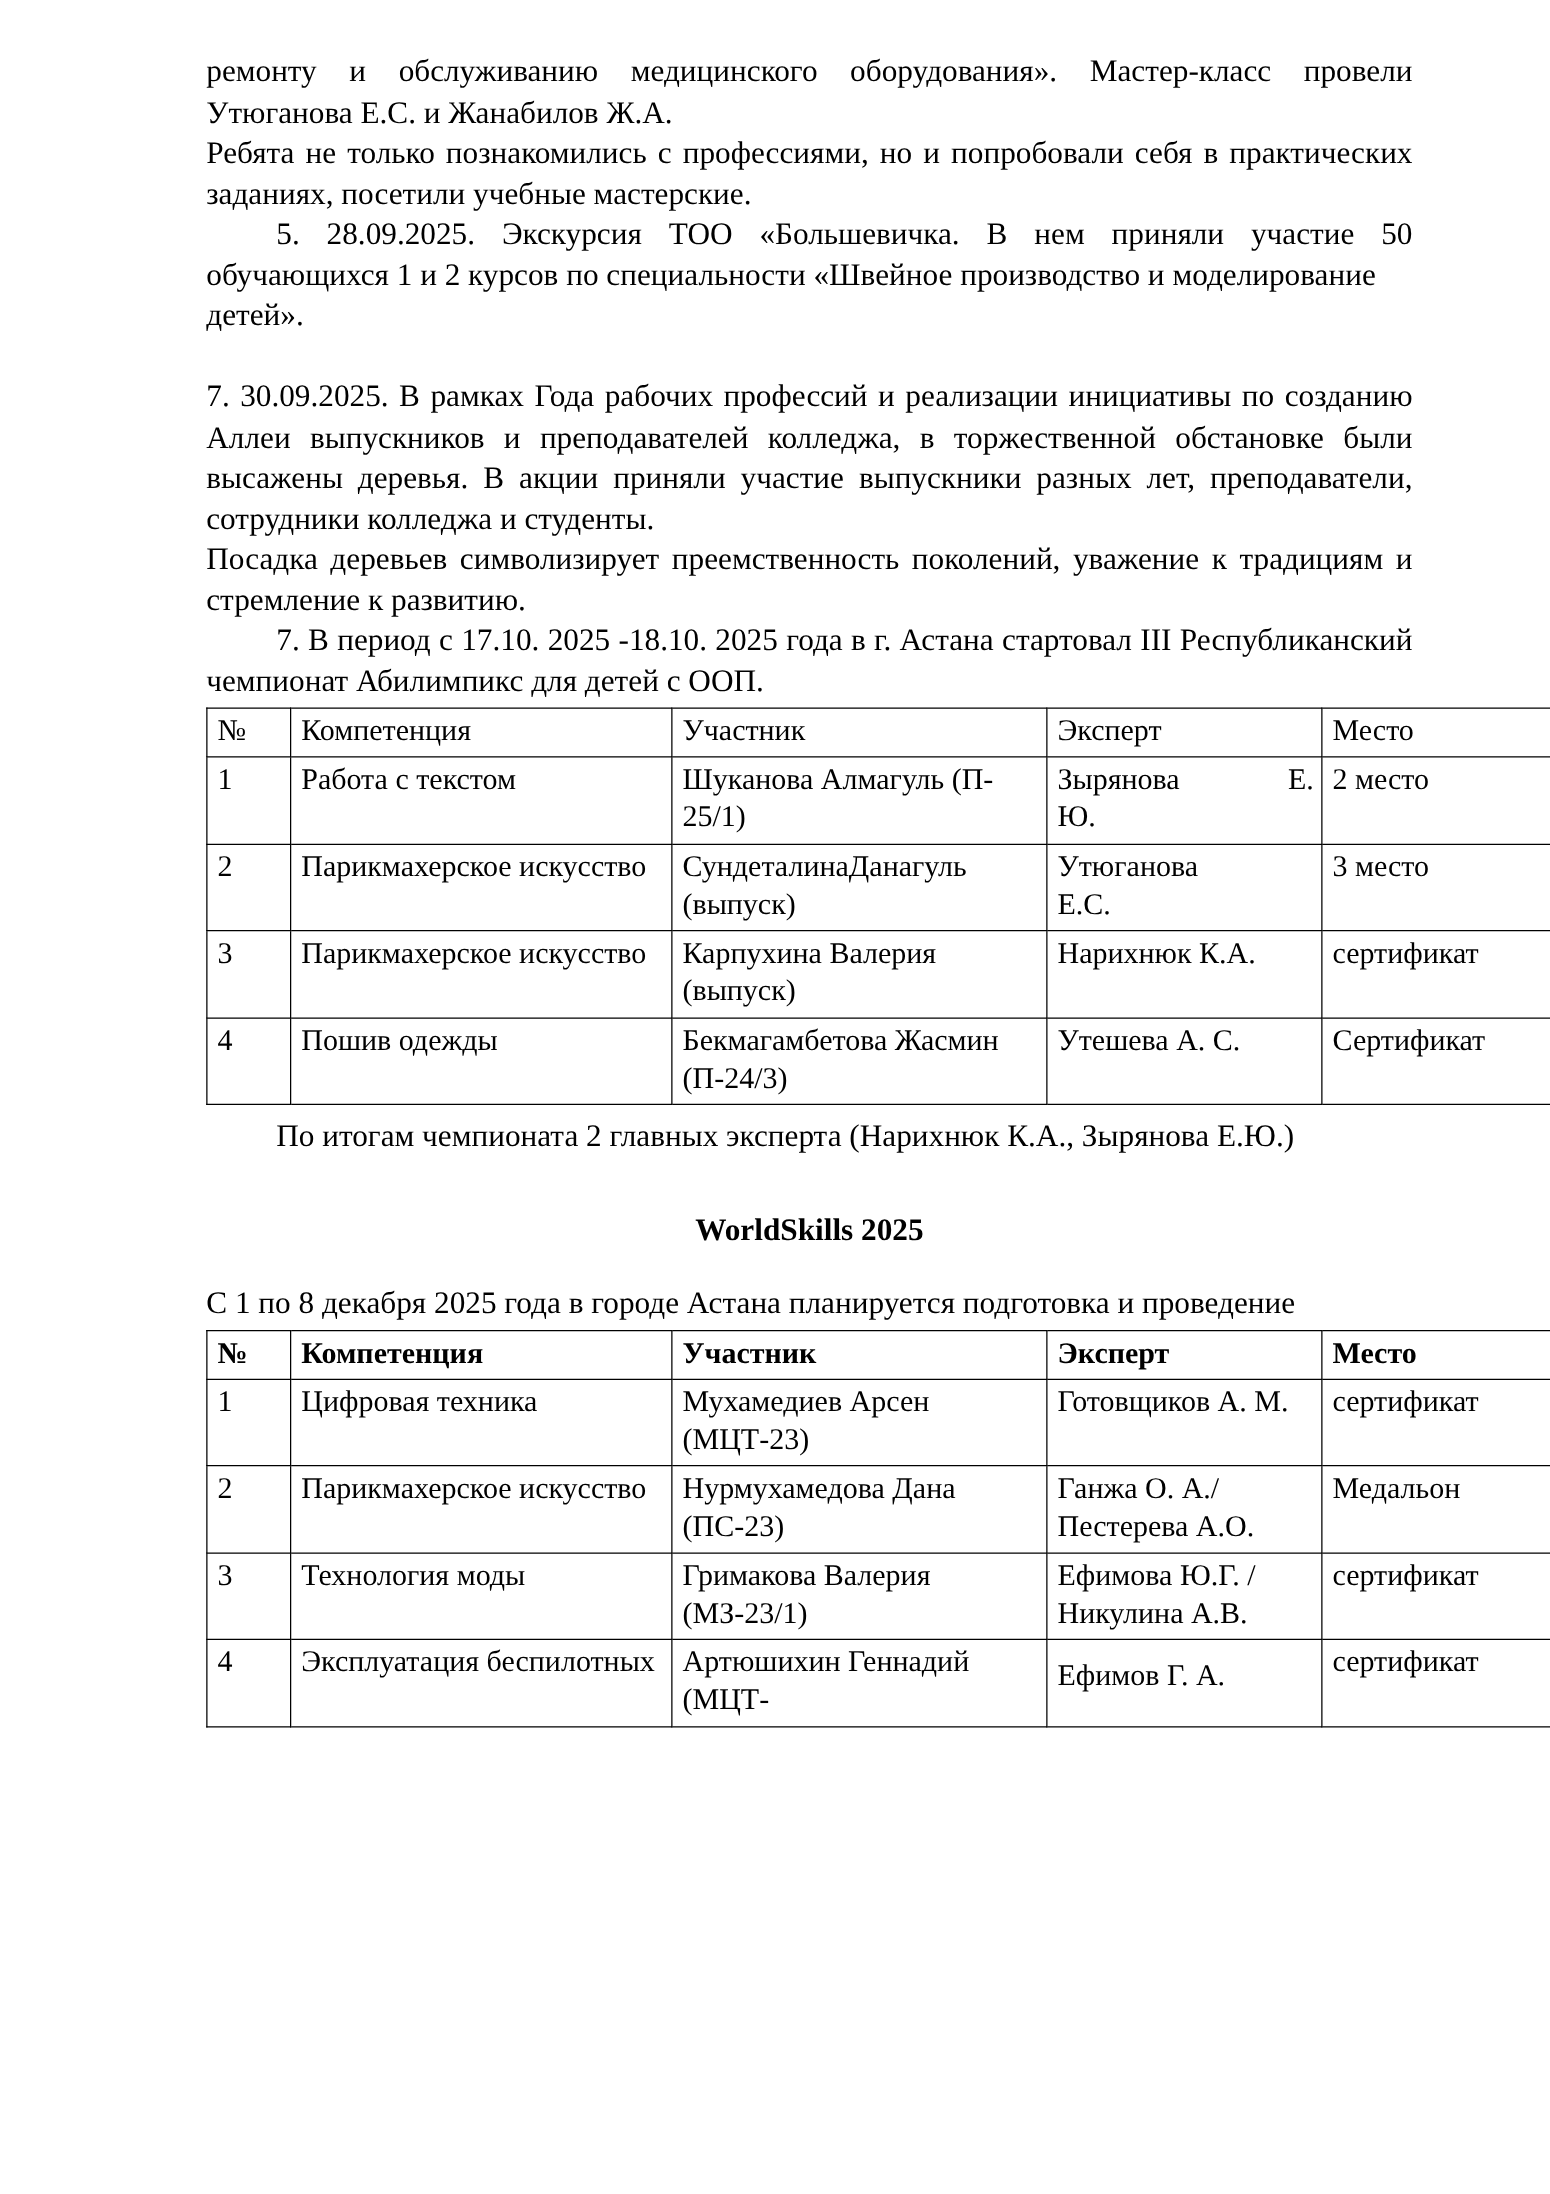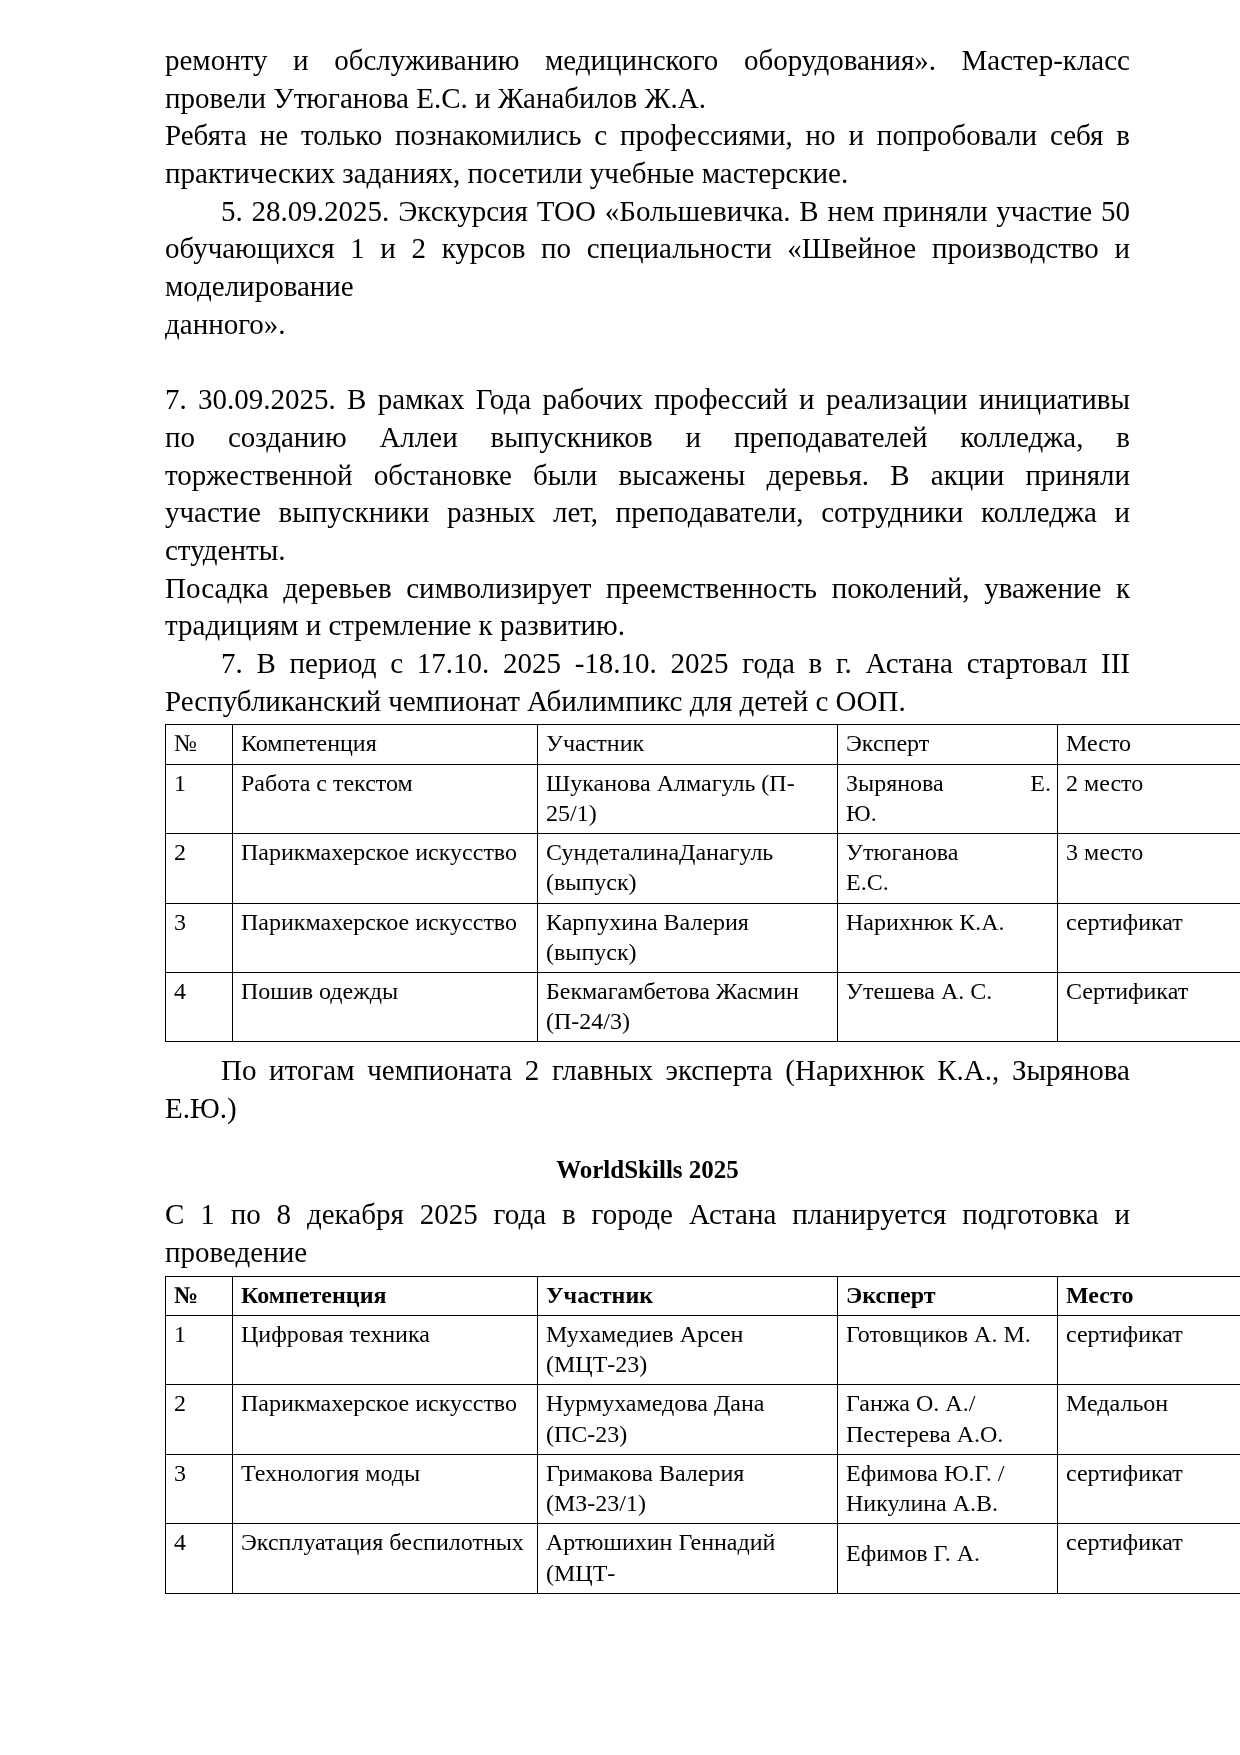--- a/index.html
+++ b/index.html
@@ -14,38 +14,38 @@
     color: #000000;
   }
   .page {
     box-sizing: border-box;
     width: 1240px;
     min-height: 1755px;
     padding: 42px 110px 40px 165px;
   }
   p {
     margin: 0;
-    font-size: 29px;
+    font-size: 25px;
     line-height: 1.30;
     text-align: justify;
     text-justify: inter-word;
   }
   p.indent {
     text-indent: 56px;
   }
   p.noj {
     text-align: left;
   }
   .spacer-sm { height: 10px; }
   .spacer-md { height: 26px; }
   .center-bold {
     text-align: center;
     font-weight: bold;
     font-size: 25px;
-    margin: 0;
+    margin: 16px;
   }
   table {
     border-collapse: collapse;
     width: 100%;
     margin: 4px 0 0 0;
     table-layout: fixed;
   }
   table td, table th {
     border: 1px solid #000;
     font-size: 24px;
@@ -84,21 +84,21 @@
 <body>
 
 <div class="page">
 
   <p>ремонту и обслуживанию медицинского оборудования». Мастер-класс провели Утюганова Е.С. и Жанабилов Ж.А.</p>
 
   <p>Ребята не только познакомились с профессиями, но и попробовали себя в практических заданиях, посетили учебные мастерские.</p>
 
 
   <p class="indent">5. 28.09.2025. Экскурсия  ТОО «Большевичка.  В нем приняли участие 50 обучающихся 1 и 2 курсов по специальности «Швейное производство и моделирование</p>
-  <p class="spread">данного».</p>
+  <p class="spread">детей».</p>
 
   <p>7. 30.09.2025. В рамках Года рабочих профессий и реализации инициативы по созданию Аллеи выпускников и преподавателей колледжа, в торжественной обстановке были высажены деревья. В акции приняли участие выпускники разных лет, преподаватели, сотрудники колледжа и студенты.</p>
 
   <p>Посадка деревьев символизирует преемственность поколений, уважение к традициям и стремление к развитию.</p>
 
   <p class="indent">7. В период с 17.10. 2025 -18.10. 2025 года в г. Астана стартовал III Республиканский   чемпионат Абилимпикс для детей с ООП.</p>
 
   <table class="t1">
     <tbody>
       <tr>

